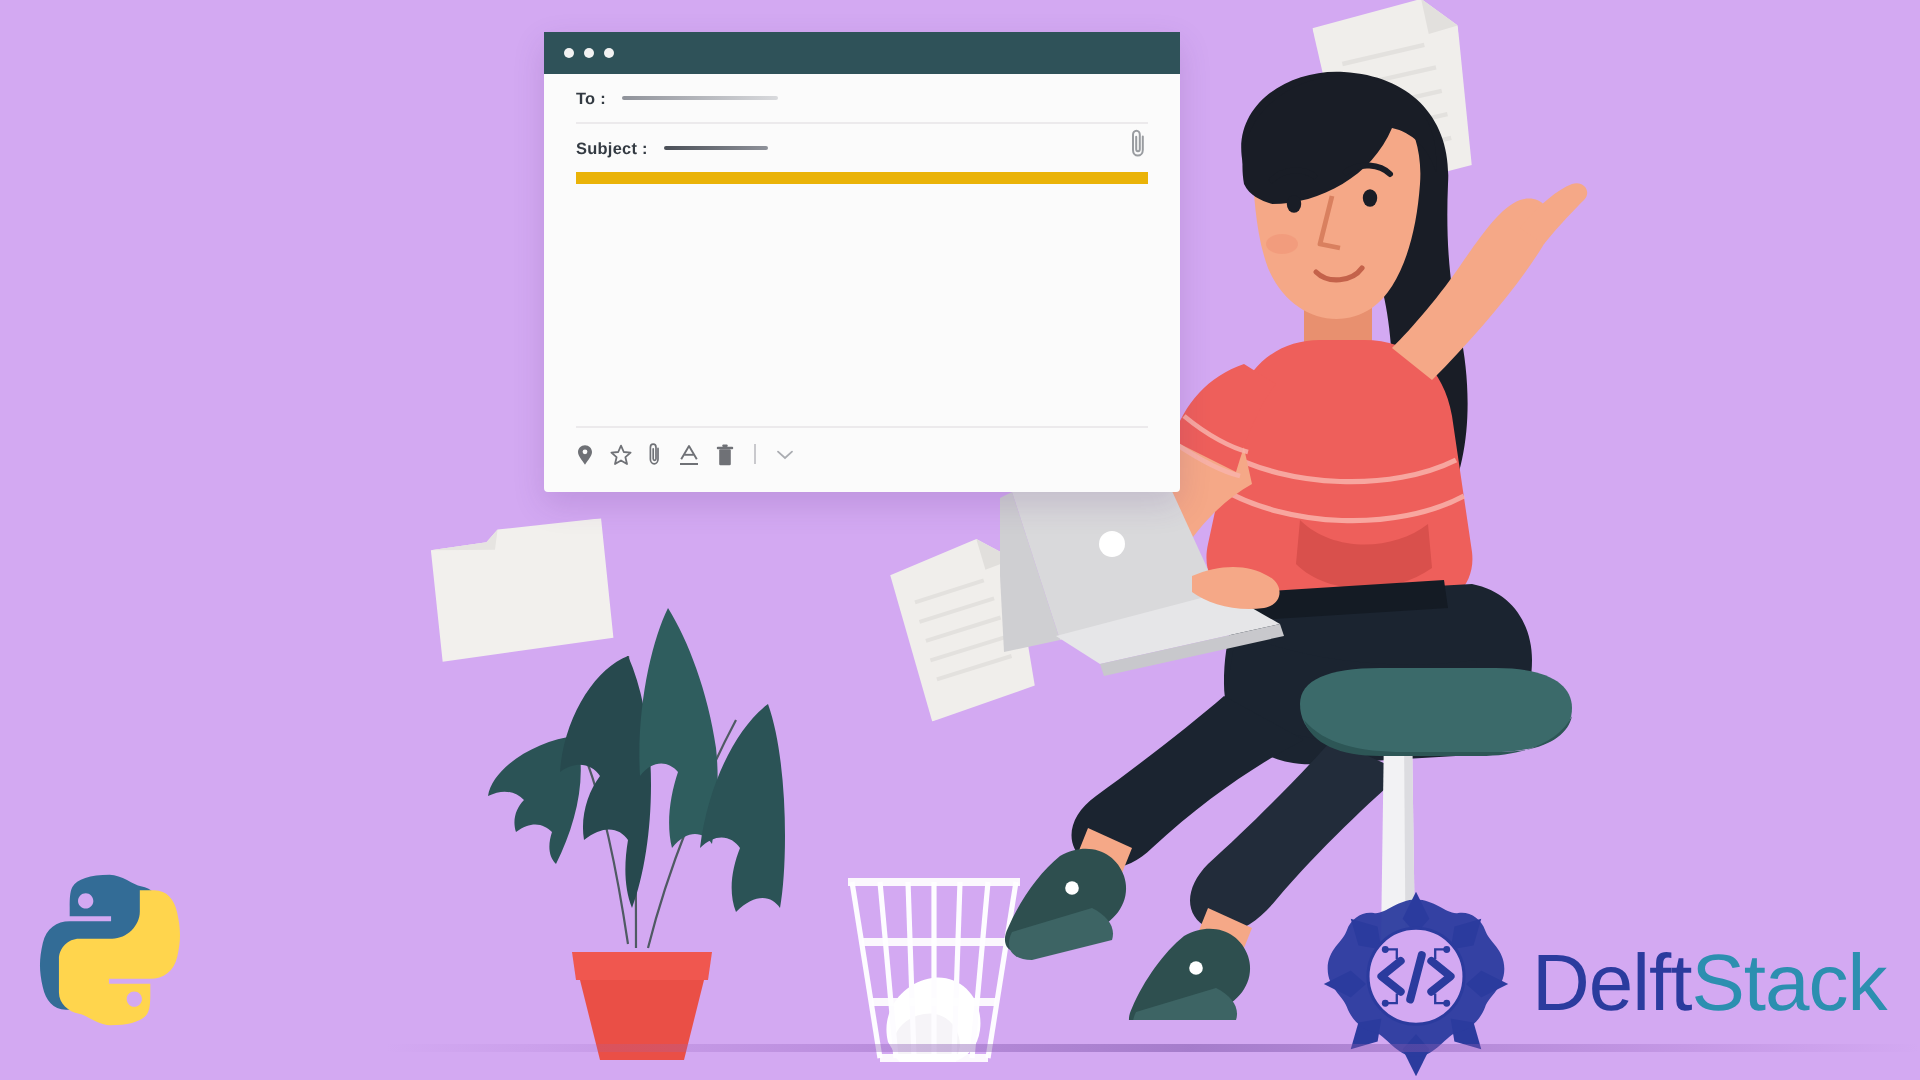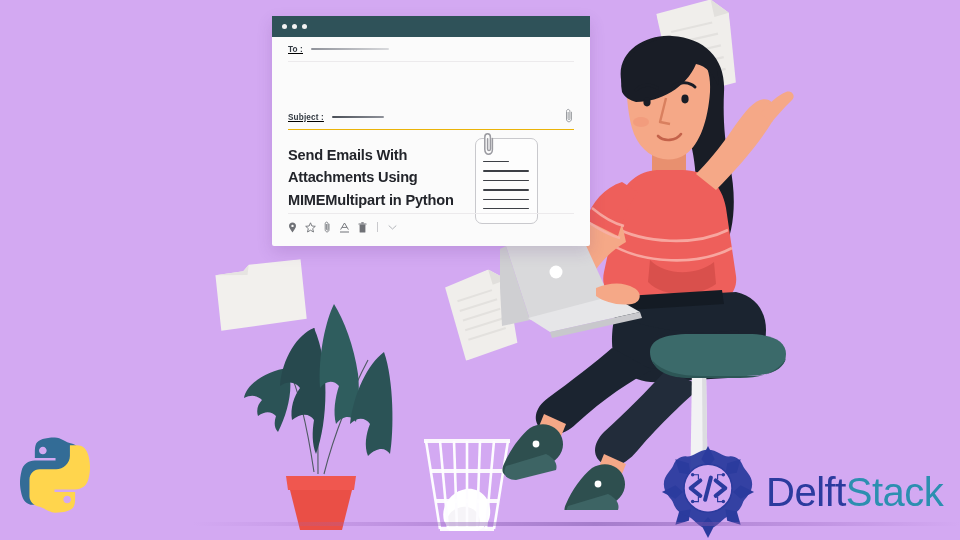--- a/index.html
+++ b/index.html
@@ -63,37 +63,36 @@
     height: calc(100% - 21px);
     box-sizing: border-box;
   }
 
   .field-row {
     display: flex;
     align-items: center;
     height: 24px;
     border-bottom: 1px solid #eceaec;
     gap: 8px;
-    text-decoration: underline;
   }
   .field-label {
     font-size: 8.2px;
     font-weight: 700;
     color: #333a42;
     letter-spacing: .15px;
     white-space: nowrap;
   }
   .field-line {
     height: 1.6px;
     border-radius: 2px;
   }
   .field-line.to     { width: 78px; background: linear-gradient(90deg,#8f929a,#d9dadd); }
   .field-line.cc     { width: 112px; background: linear-gradient(90deg,#8f929a,#e2e3e6); }
   .field-line.subject{ width: 52px; background: linear-gradient(90deg,#4a4f57,#8f929a); }
-  .field-row.subject { border-bottom: 1px solid #eab308; justify-content: flex-end; margin-top: 43px; }
+  .field-row.subject { border-bottom: 6px solid #eab308; justify-content: flex-end; }
   .subject-clip {
     margin-left: auto;
     opacity: .55;
   }
 
   
   .mail-body {
     position: relative;
     height: 118px;
   }
@@ -412,41 +411,20 @@
         <span class="field-line subject"></span>
         <span class="subject-clip">
           <svg width="9" height="15" viewBox="0 0 9 15">
             <path d="M6.4 4.2 L6.4 11 C6.4 12.7 5.2 13.8 3.9 13.8 C2.6 13.8 1.5 12.7 1.5 11 L1.5 3.4
                      C1.5 2.3 2.2 1.4 3.2 1.4 C4.2 1.4 4.9 2.3 4.9 3.4 L4.9 10.6 C4.9 11.2 4.5 11.6 4 11.6
                      C3.5 11.6 3.1 11.2 3.1 10.6 L3.1 4.4" stroke="#4a4f57" stroke-width="1" fill="none" stroke-linecap="round"></path>
           </svg>
         </span>
       </div>
 
-      <div class="mail-body">
-        <div class="mail-title">Send Emails With Attachments Using MIMEMultipart in Python</div>
-
-        <div class="doc-card">
-          <span class="clip">
-            <svg width="13" height="24" viewBox="0 0 13 24">
-              <path d="M9.4 6.4 L9.4 17.6 C9.4 20.3 7.7 22.2 5.6 22.2 C3.5 22.2 1.8 20.3 1.8 17.6 L1.8 5.2
-                       C1.8 3.3 3 1.8 4.6 1.8 C6.2 1.8 7.4 3.3 7.4 5.2 L7.4 17
-                       C7.4 17.9 6.8 18.6 6 18.6 C5.2 18.6 4.6 17.9 4.6 17 L4.6 6.8" stroke="#9b9ba1" stroke-width="1.5" fill="#fcfcfc" stroke-linecap="round"></path>
-            </svg>
-          </span>
-          <div class="doc-lines">
-            <i></i>
-              <i></i>
-              <i></i>
-              <i></i>
-              <i></i>
-              <i></i>
-          </div>
-        </div>
-      </div>
 
       <div class="mail-toolbar">
 
         <span class="tool-ico">
           <svg width="9" height="11" viewBox="0 0 9 11">
             <path d="M4.5 0.6 C2.5 0.6 1 2.1 1 4 C1 6 3 8 4.5 10.4 C6 8 8 6 8 4 C8 2.1 6.5 0.6 4.5 0.6 Z" fill="#3a3d44"></path>
             <circle cx="4.5" cy="3.9" r="1.2" fill="#fbfbfb"></circle>
           </svg>
         </span>
 

